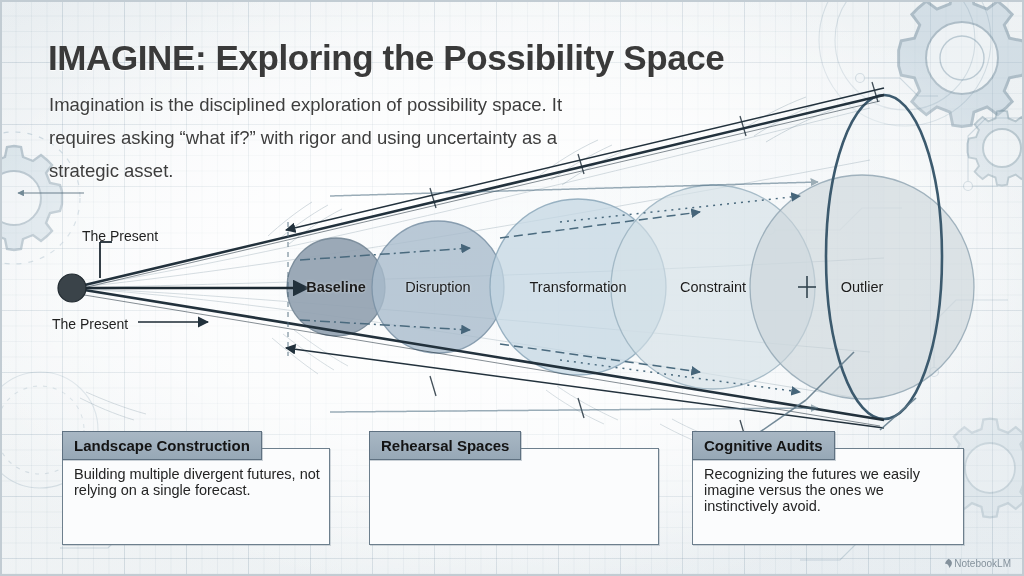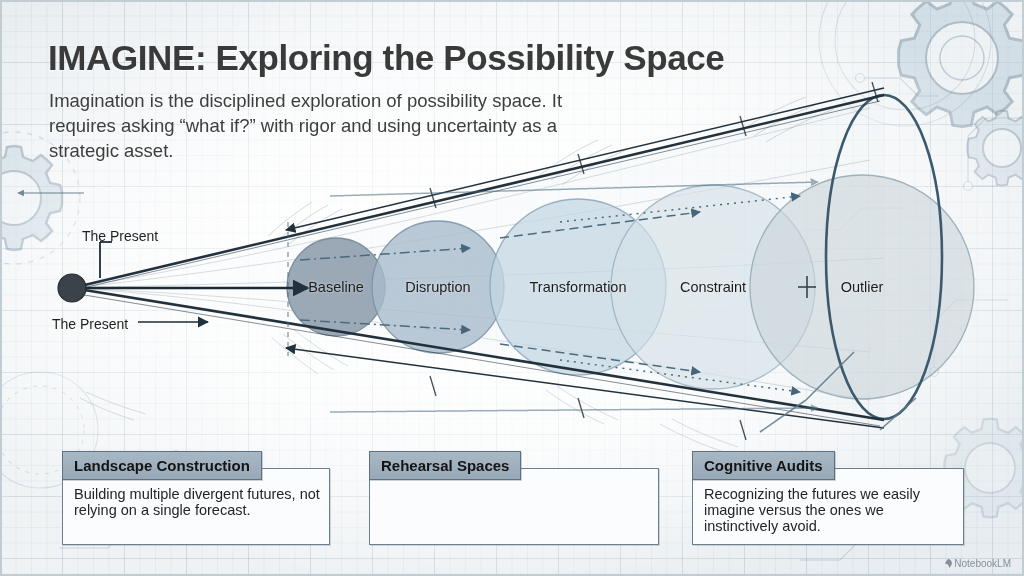--- a/index.html
+++ b/index.html
@@ -59,21 +59,21 @@
     color: #3a3a3a;
     letter-spacing: -0.4px;
     white-space: nowrap;
     text-shadow: 0 1px 1px rgba(255,255,255,0.85);
   }
   .subtitle {
     position: absolute;
     left: 49px; top: 88px;
     width: 520px;
     font-size: 18.5px;
-    line-height: 25px;
+    line-height: 33px;
     color: #3d3d3d;
     text-shadow: 0 1px 1px rgba(255,255,255,0.8);
   }
   .cone-title {
     position: absolute;
     left: 92px; top: 185px;
     font-size: 15px;
     font-weight: bold;
     color: #262626;
     white-space: nowrap;
@@ -100,21 +100,21 @@
     color: #1c1c1c;
     white-space: nowrap;
     transform: translate(-50%, -50%);
     text-shadow: 0 0 3px rgba(255,255,255,0.55);
   }
 
   
   .card {
     position: absolute;
     bottom: 31px;
-    height: 94px;
+    height: 114px;
   }
   .card-body {
     position: absolute;
     left: 0; right: 0;
     top: 17px; bottom: 0;
     background: #fbfcfd;
     border: 1.5px solid #6d7f8d;
     box-shadow: 1px 1px 0 rgba(120,135,148,0.30);
   }
   .card-head {
@@ -351,21 +351,21 @@
       <path d="M880,430 L916,398"></path>
     </g>
   </svg>
 
   <div class="title">IMAGINE: Exploring the Possibility Space</div>
   <div class="subtitle">Imagination is the disciplined exploration of possibility space. It requires asking “what if?” with rigor and using uncertainty as a strategic asset.</div>
   <div class="present-top">The Present</div>
   <div class="present-bottom">The Present</div>
 
   <div id="node-labels">
-      <div class="node-label" style="left: 336px; top: 287px;">Baseline</div>
+      <div class="node-label" style="left: 336px; top: 287px; font-weight: bold;">Baseline</div>
       <div class="node-label" style="left: 438px; top: 287px;">Disruption</div>
       <div class="node-label" style="left: 578px; top: 287px;">Transformation</div>
       <div class="node-label" style="left: 713px; top: 287px;">Constraint</div>
       <div class="node-label" style="left: 862px; top: 287px;">Outlier</div>
     </div>
 
   <div class="card" id="card-0">
     <div class="card-body"></div>
     <div class="card-head">Landscape Construction</div>
     <div class="card-text">Building multiple divergent futures, not relying on a single forecast.</div>

